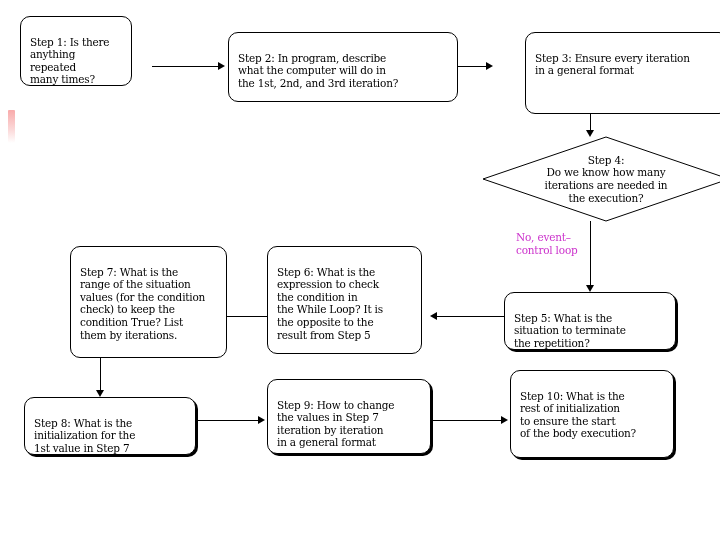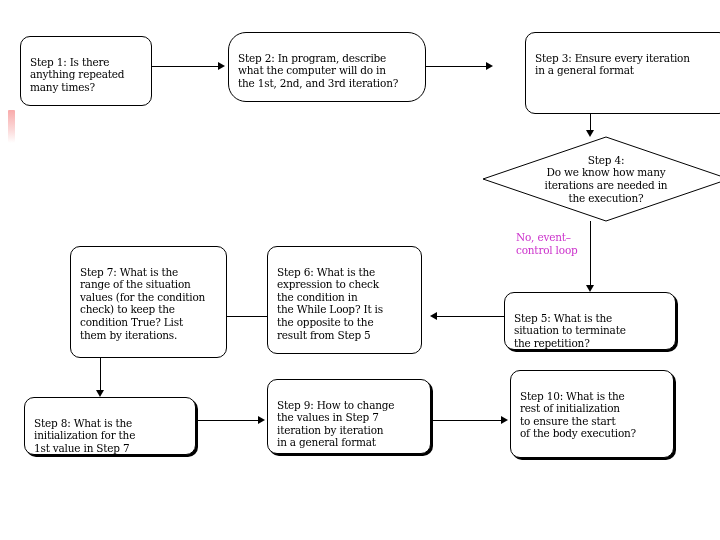--- a/index.html
+++ b/index.html
@@ -78,30 +78,30 @@
     opacity:.95;
   }
 </style>
 </head>
 <body>
 
 <div id="canvas">
 
   <div class="artifact" style="left:8px;top:110px;width:7px;height:33px;"></div>
 
-  <div class="node" style="left:20px;top:36px;width:132px;height:70px;">
+  <div class="node" style="left:20px;top:16px;width:112px;height:70px;">
     <span class="ln">Step 1: Is there
 anything repeated
 many times?</span>
   </div>
 
   <div class="edge h" style="left:152px;top:66px;width:68px;"></div>
   <div class="arrow right" style="left:218px;top:62px;"></div>
 
-  <div class="node" style="left:228px;top:32px;width:198px;height:70px;border-radius:18px;">
+  <div class="node" style="left:228px;top:32px;width:230px;height:70px;">
     <span class="ln">Step 2: In program, describe
 what the computer will do in
 the 1st, 2nd, and 3rd iteration?</span>
   </div>
 
   <div class="edge h" style="left:426px;top:66px;width:62px;"></div>
   <div class="arrow right" style="left:486px;top:62px;"></div>
 
   <div class="node" style="left:525px;top:32px;width:204px;height:82px;">
     <span class="ln">Step 3: Ensure every iteration

